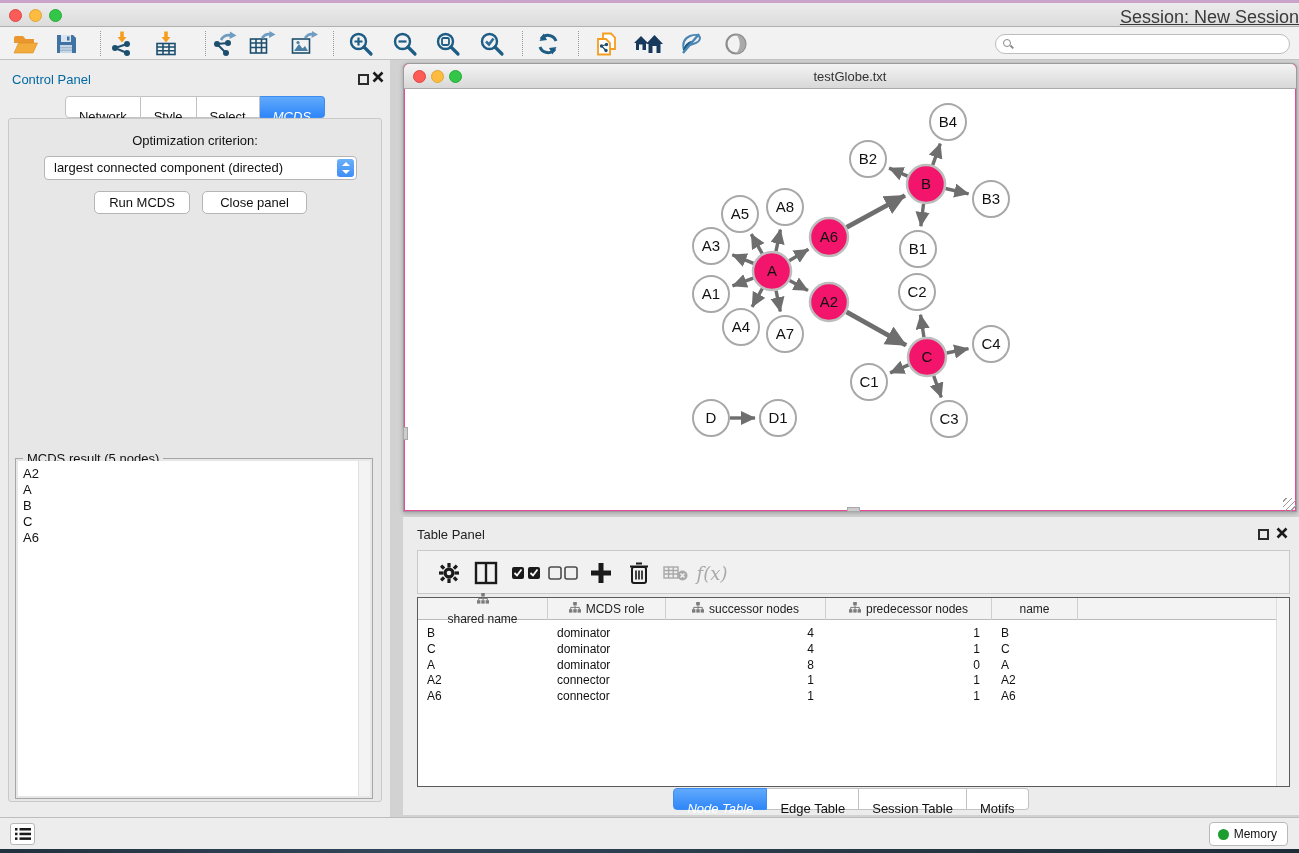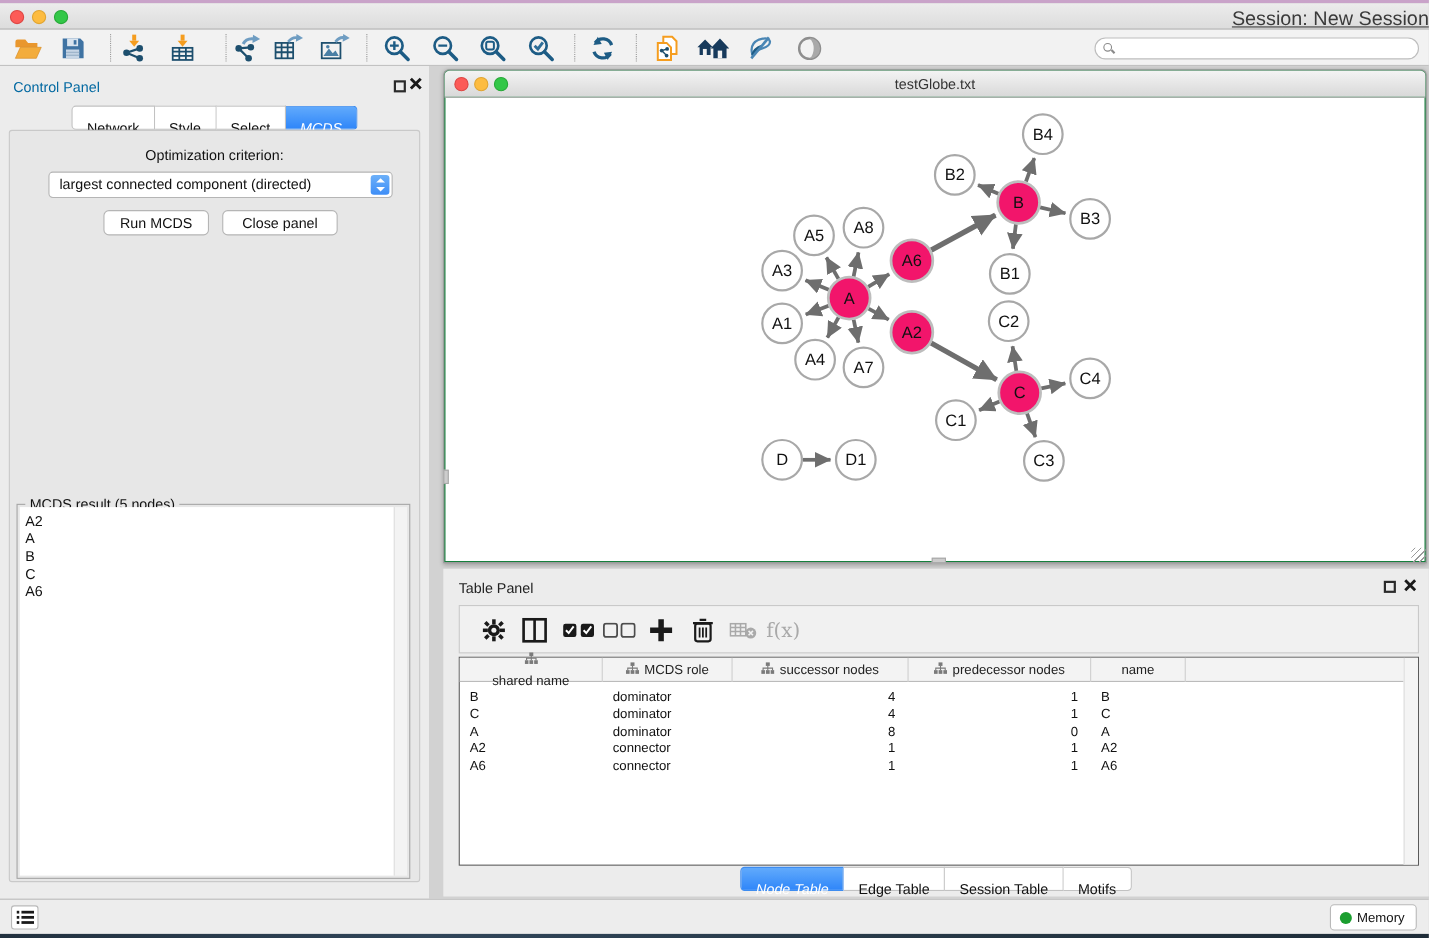--- a/index.html
+++ b/index.html
@@ -59,21 +59,21 @@
   #mcds-result-title { position:absolute; left:7px; top:-8px; background:#e7e7e7;
     padding:0 4px; font-size:13px; color:#111; }
   #mcds-list { position:absolute; left:2px; right:14px; top:2px; bottom:2px;
     background:#fff; font-size:13px; color:#111; padding:5px 0 0 5px; }
   #mcds-list div { line-height:16px; }
   #mcds-scroll { position:absolute; right:2px; top:2px; bottom:2px; width:12px;
     background:#f3f3f3; border-left:1px solid #e0e0e0; }
 
   
   #net-window { left:403px; top:63px; width:894px; height:449px;
-    border:1px solid #9c9c9c; border-radius:5px 5px 0 0; background:#15803d;
+    border:1px solid #9c9c9c; border-radius:5px 5px 0 0; background:#ec4899;
     box-shadow:0 1px 4px rgba(0,0,0,.25); }
   #net-titlebar { position:absolute; left:0; top:0; right:0; height:25px;
     background:linear-gradient(#f4f4f4,#d8d8d8); border-bottom:1px solid #ababab;
     border-radius:5px 5px 0 0; }
   #net-titlebar .title { position:absolute; left:0; right:0; top:5px; text-align:center;
     font-size:13px; color:#333; }
   #net-canvas { position:absolute; left:1px; right:1px; top:25px; bottom:1px; background:#fff; }
   #net-handle-left { position:absolute; left:-1px; top:363px; width:5px; height:13px;
     background:#cccccc; border:1px solid #a8a8a8; }
   #net-handle-bottom { position:absolute; left:443px; bottom:-1px; width:13px; height:5px;
@@ -81,21 +81,21 @@
   #net-resize-corner { position:absolute; right:0; bottom:0; width:13px; height:13px;
     background:repeating-linear-gradient(135deg, transparent 0 2px, #9a9a9a 2px 3px, transparent 3px 4px); }
 
   
   #table-panel { left:403px; top:517px; width:896px; height:298px; background:#ececec; }
   #tp-title { position:absolute; left:14px; top:10px; font-size:13px; color:#222; }
   #tp-toolbar { position:absolute; left:14px; right:9px; top:33px; height:44px;
     background:#f1f1f1; border:1px solid #c9c9c9; }
   .tp-ico { position:absolute; top:8px; width:30px; height:28px; display:flex;
     align-items:center; justify-content:center; }
-  .fx { font-family:"DejaVu Serif", serif; font-size:18px; color:#a9a9a9; }
+  .fx { font-family:"DejaVu Serif", serif; font-style:italic; font-size:18px; color:#a9a9a9; }
   #tp-table { position:absolute; left:14px; right:9px; top:80px; height:190px;
     background:#fff; border:1.5px solid #5a5a5a; }
   #tp-head { position:absolute; left:0; top:0; right:13px; height:22px;
     background:#f3f3f3; border-bottom:1px solid #bbb; }
   .th { position:absolute; top:0; height:22px; border-right:1px solid #cfcfcf;
     font-size:12px; color:#222; display:flex; align-items:center; justify-content:center; gap:5px; }
   #tp-body { position:absolute; left:0; top:22px; right:13px; bottom:0; }
   .td { position:absolute; height:16px; font-size:12px; color:#111; line-height:16px; }
   #tp-scroll { position:absolute; right:0; top:0; bottom:0; width:13px;
     background:#f4f4f4; border-left:1px solid #ddd; }

